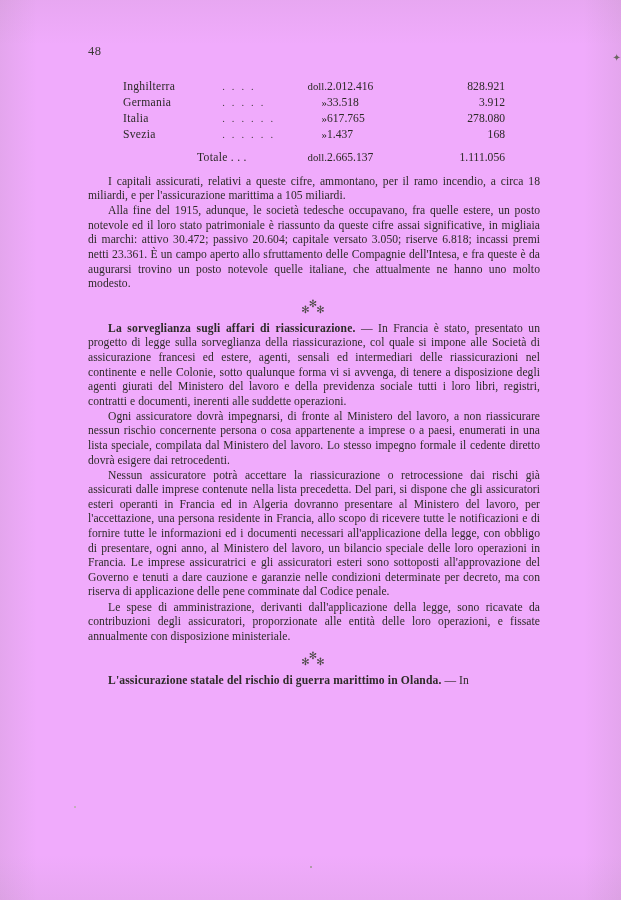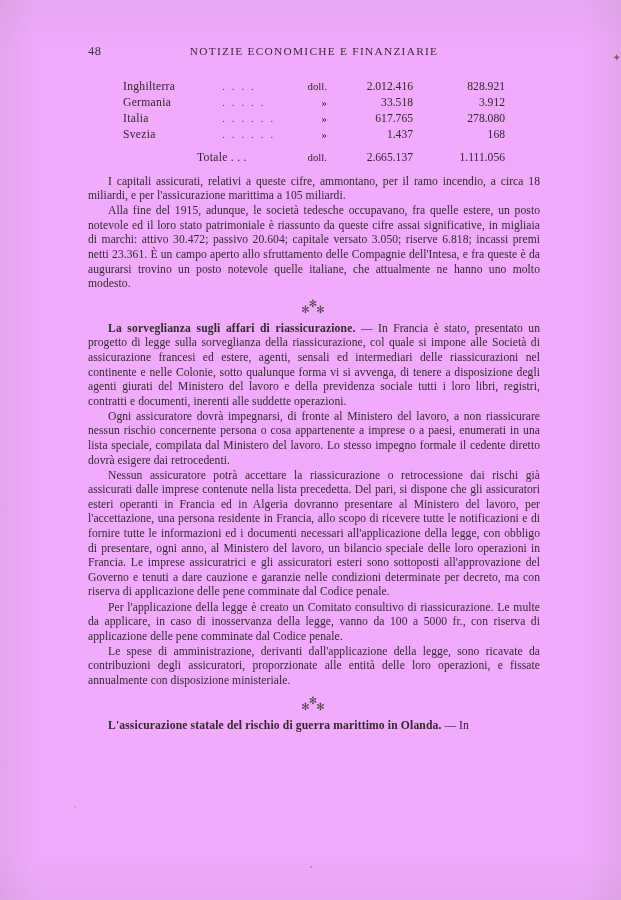--- a/index.html
+++ b/index.html
@@ -98,21 +98,20 @@
     font-size: 10.5px;
     color: #413e3a;
   }
   td.c-unit {
     width: 38px;
     text-align: right;
     font-size: 10.8px;
   }
   td.c-v1 {
     width: 86px;
-    text-align: right;
     padding-right: 2px;
     margin-top: 44px;
   }
   td.c-v2 {
     width: 92px;
     text-align: right;
     padding-right: 6px;
   }
   tr.total td {
     padding-top: 9px;
@@ -166,21 +165,20 @@
   }
 </style>
 </head>
 <body>
 
 <div class="page">
   <div class="content">
 
     <div class="running-head">
       <span class="folio">48</span>
-      <span class="head-title">NOTIZIE  ECONOMICHE  E  FINANZIARIE</span>
       <span class="folio"></span>
     </div>
 
 
     <table class="fin">
       <tbody>
           <tr>
         <td class="c-country">Inghilterra</td>
         <td class="c-leader">. . . .</td>
         <td class="c-unit">doll.</td>
@@ -223,21 +221,20 @@
     <p>Alla fine del 1915, adunque, le società tedesche occupavano, fra quelle estere, un posto notevole ed il loro stato patrimoniale è riassunto da queste cifre assai significative, in migliaia di marchi: attivo 30.472; passivo 20.604; capitale versato 3.050; riserve 6.818; incassi premi netti 23.361. È un campo aperto allo sfruttamento delle Compagnie dell'Intesa, e fra queste è da augurarsi trovino un posto notevole quelle italiane, che attualmente ne hanno uno molto modesto.</p>
 
     <div class="stars">
       <span class="top">✻</span>
       <span>✻  ✻</span>
     </div>
 
     <p><span class="run-in">La sorveglianza sugli affari di riassicurazione.</span> <span>— In Francia è stato, presentato un progetto di legge sulla sorveglianza della riassicurazione, col quale si impone alle Società di assicurazione francesi ed estere, agenti, sensali ed intermediari delle riassicurazioni nel continente e nelle Colonie, sotto qualunque forma vi si avvenga, di tenere a disposizione degli agenti giurati del Ministero del lavoro e della previdenza sociale tutti i loro libri, registri, contratti e documenti, inerenti alle suddette operazioni.</span></p>
     <p>Ogni assicuratore dovrà impegnarsi, di fronte al Ministero del lavoro, a non riassicurare nessun rischio concernente persona o cosa appartenente a imprese o a paesi, enumerati in una lista speciale, compilata dal Ministero del lavoro. Lo stesso impegno formale il cedente diretto dovrà esigere dai retrocedenti.</p>
     <p>Nessun assicuratore potrà accettare la riassicurazione o retrocessione dai rischi già assicurati dalle imprese contenute nella lista precedetta. Del pari, si dispone che gli assicuratori esteri operanti in Francia ed in Algeria dovranno presentare al Ministero del lavoro, per l'accettazione, una persona residente in Francia, allo scopo di ricevere tutte le notificazioni e di fornire tutte le informazioni ed i documenti necessari all'applicazione della legge, con obbligo di presentare, ogni anno, al Ministero del lavoro, un bilancio speciale delle loro operazioni in Francia. Le imprese assicuratrici e gli assicuratori esteri sono sottoposti all'approvazione del Governo e tenuti a dare cauzione e garanzie nelle condizioni determinate per decreto, ma con riserva di applicazione delle pene comminate dal Codice penale.</p>
-    <p>Per l'applicazione della legge è creato un Comitato consultivo di riassicurazione. Le multe da applicare, in caso di inosservanza della legge, vanno da 100 a 5000 fr., con riserva di applicazione delle pene comminate dal Codice penale.</p>
     <p>Le spese di amministrazione, derivanti dall'applicazione della legge, sono ricavate da contribuzioni degli assicuratori, proporzionate alle entità delle loro operazioni, e fissate annualmente con disposizione ministeriale.</p>
 
     <div class="stars">
       <span class="top">✻</span>
       <span>✻  ✻</span>
     </div>
 
     <p><span class="run-in">L'assicurazione statale del rischio di guerra marittimo in Olanda.</span> <span>— In</span></p>
 
   </div>

